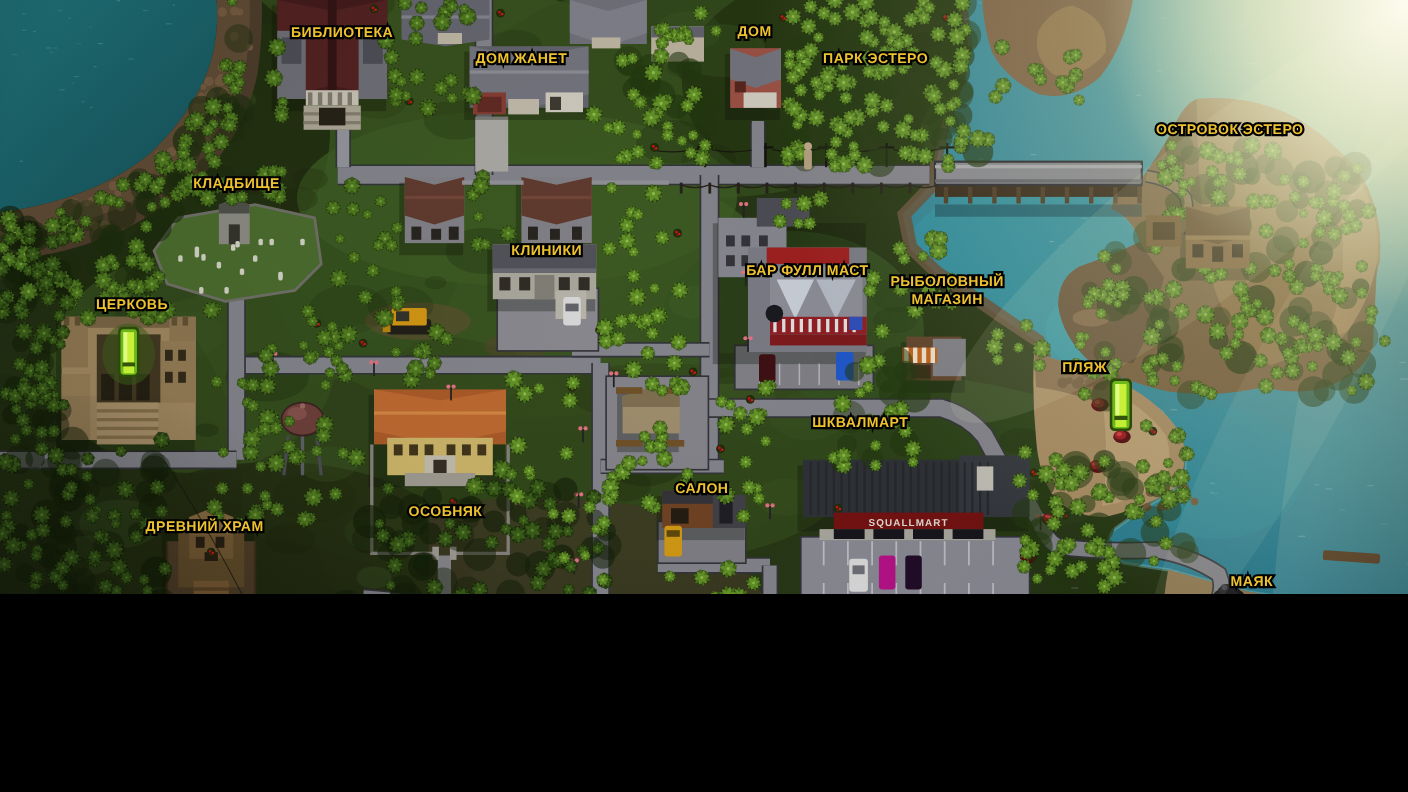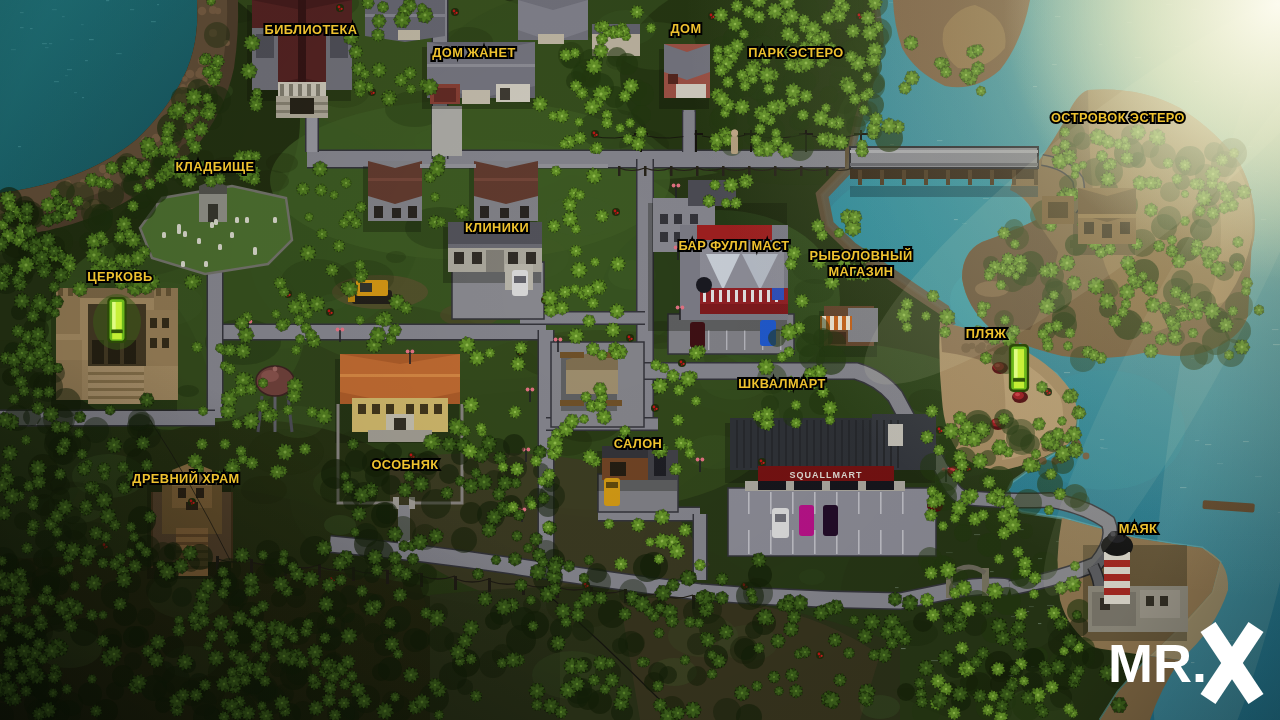--- a/index.html
+++ b/index.html
@@ -1,15 +1,15 @@
 <!DOCTYPE html>
 <html><head><meta charset="utf-8">
 <style>
 html,body{margin:0;padding:0;background:#000;}
-#map{width:1280px;height:720px;overflow:hidden;position:relative;}
+#map{width:1280px;height:540px;overflow:hidden;position:relative;}
 </style></head>
 <body>
 <div id="map"><svg xmlns="http://www.w3.org/2000/svg" width="1280" height="720" viewBox="0 0 1280 720">
       <defs>
 <radialGradient id="gw2" cx="1280" cy="0" r="1180" gradientUnits="userSpaceOnUse">
  <stop offset="0" stop-color="#d9e8c0"></stop>
  <stop offset="0.11" stop-color="#8fbfa8"></stop>
  <stop offset="0.25" stop-color="#4695a0"></stop>
  <stop offset="0.45" stop-color="#2a7e92"></stop>
  <stop offset="0.68" stop-color="#1f6c86"></stop>

